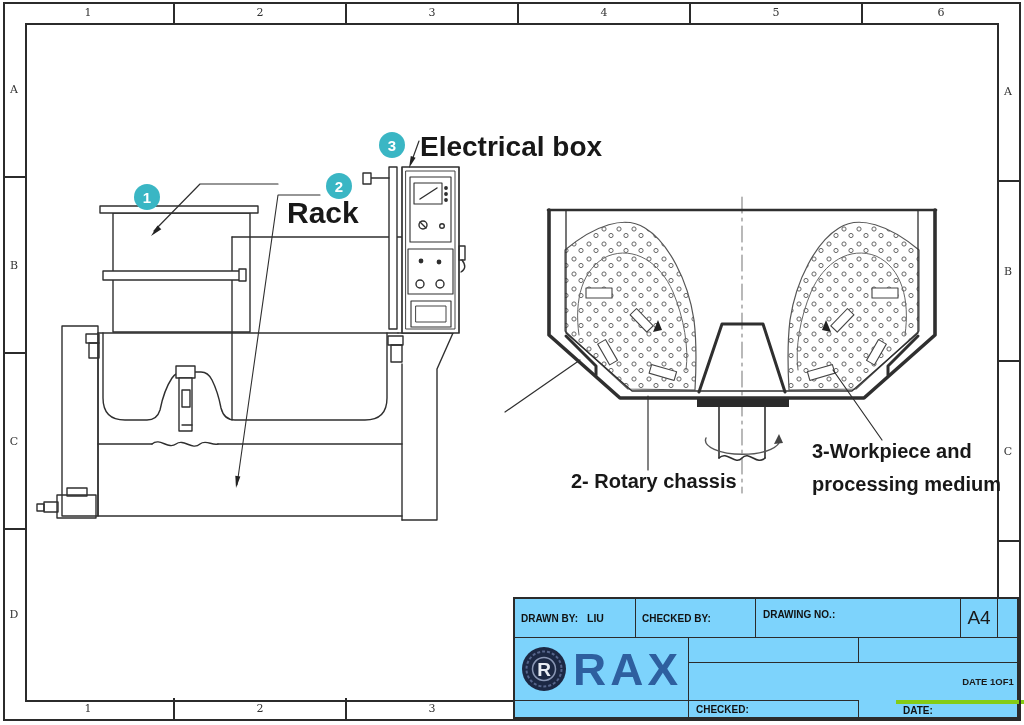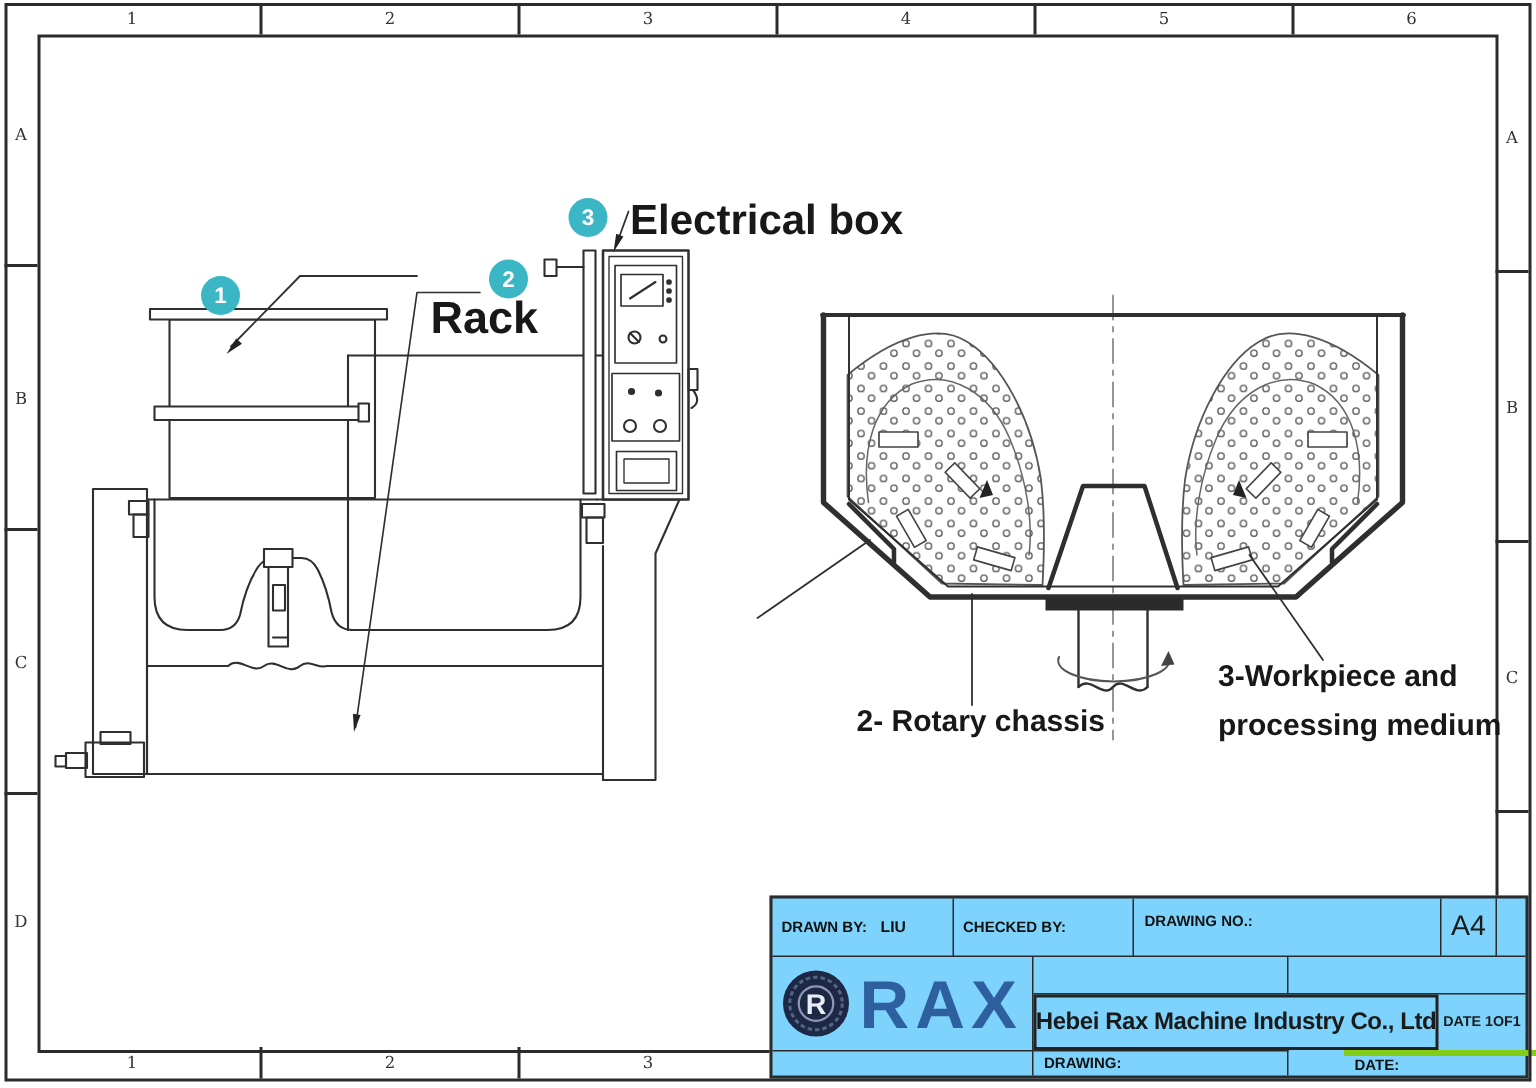--- a/index.html
+++ b/index.html
@@ -256,25 +256,24 @@
       <svg width="46" height="46" viewBox="0 0 46 46">
         <circle cx="23" cy="23" r="22" fill="#1c2844"></circle>
         <circle cx="23" cy="23" r="17.5" fill="none" stroke="#55648a" stroke-width="2" stroke-dasharray="3 2"></circle>
         <circle cx="23" cy="23" r="11.5" fill="none" stroke="#8a97b5" stroke-width="1.5"></circle>
         <text x="23" y="30" text-anchor="middle" font-size="19" font-weight="bold" fill="#e8ecf4" font-family="Liberation Sans, sans-serif">R</text>
       </svg>
       <div class="rax-word">RAX</div>
     </div>
     <div class="tb tb-r2a"></div>
     <div class="tb tb-r2b"></div>
-    <div class="tb tb-company">Hebei Rax Machine Industry Co., Ltd</div>
     <div class="tb tb-shate">DATE 1OF1</div>
     <div class="tb tb-r4a"></div>
     <div class="tb tb-r4b">
-      <span class="tb-label">DRAWING:</span>
+      <span class="tb-label">CHECKED:</span>
     </div>
     <div class="tb tb-r4c">
       <span class="tb-label">DATE:</span>
     </div>
   </div>
 
   <div class="outer-border"></div>
 </div>
 
 </body></html>

